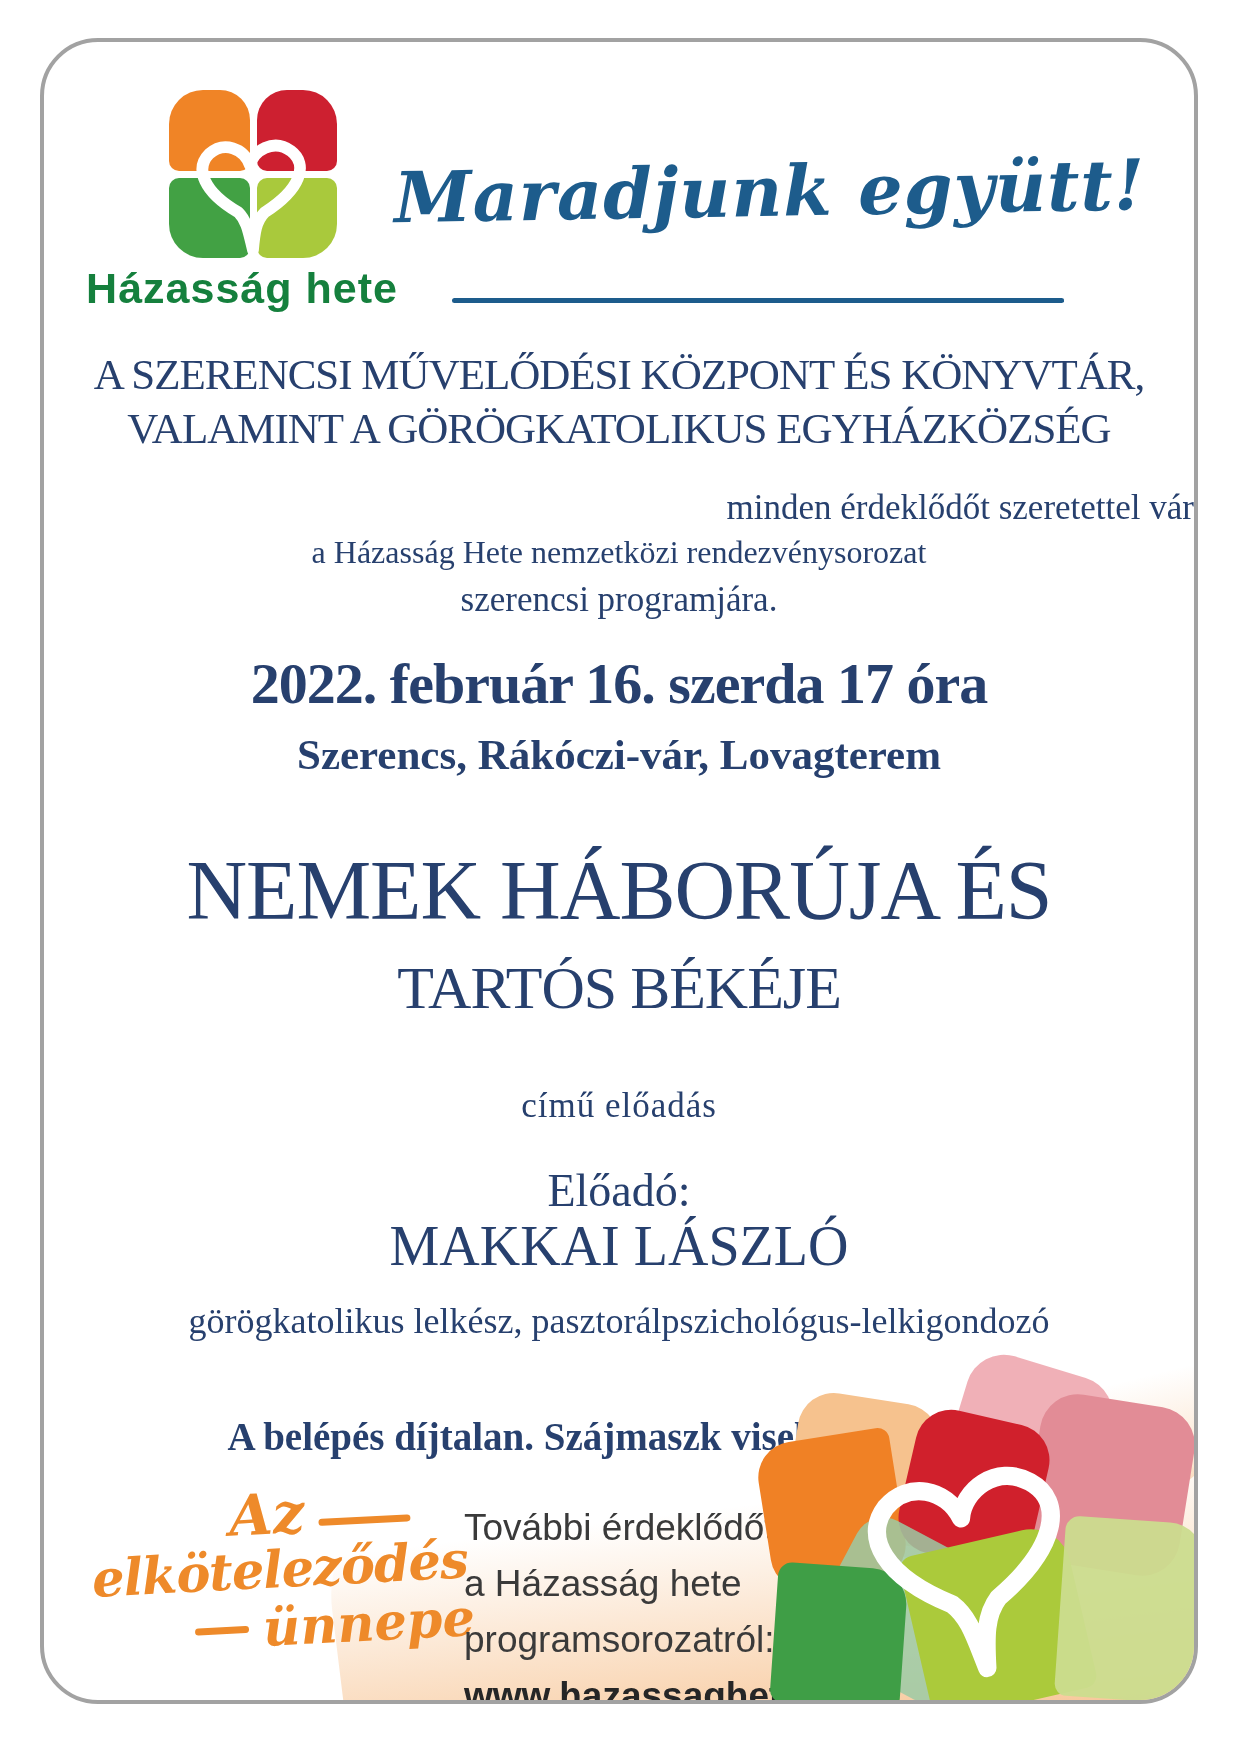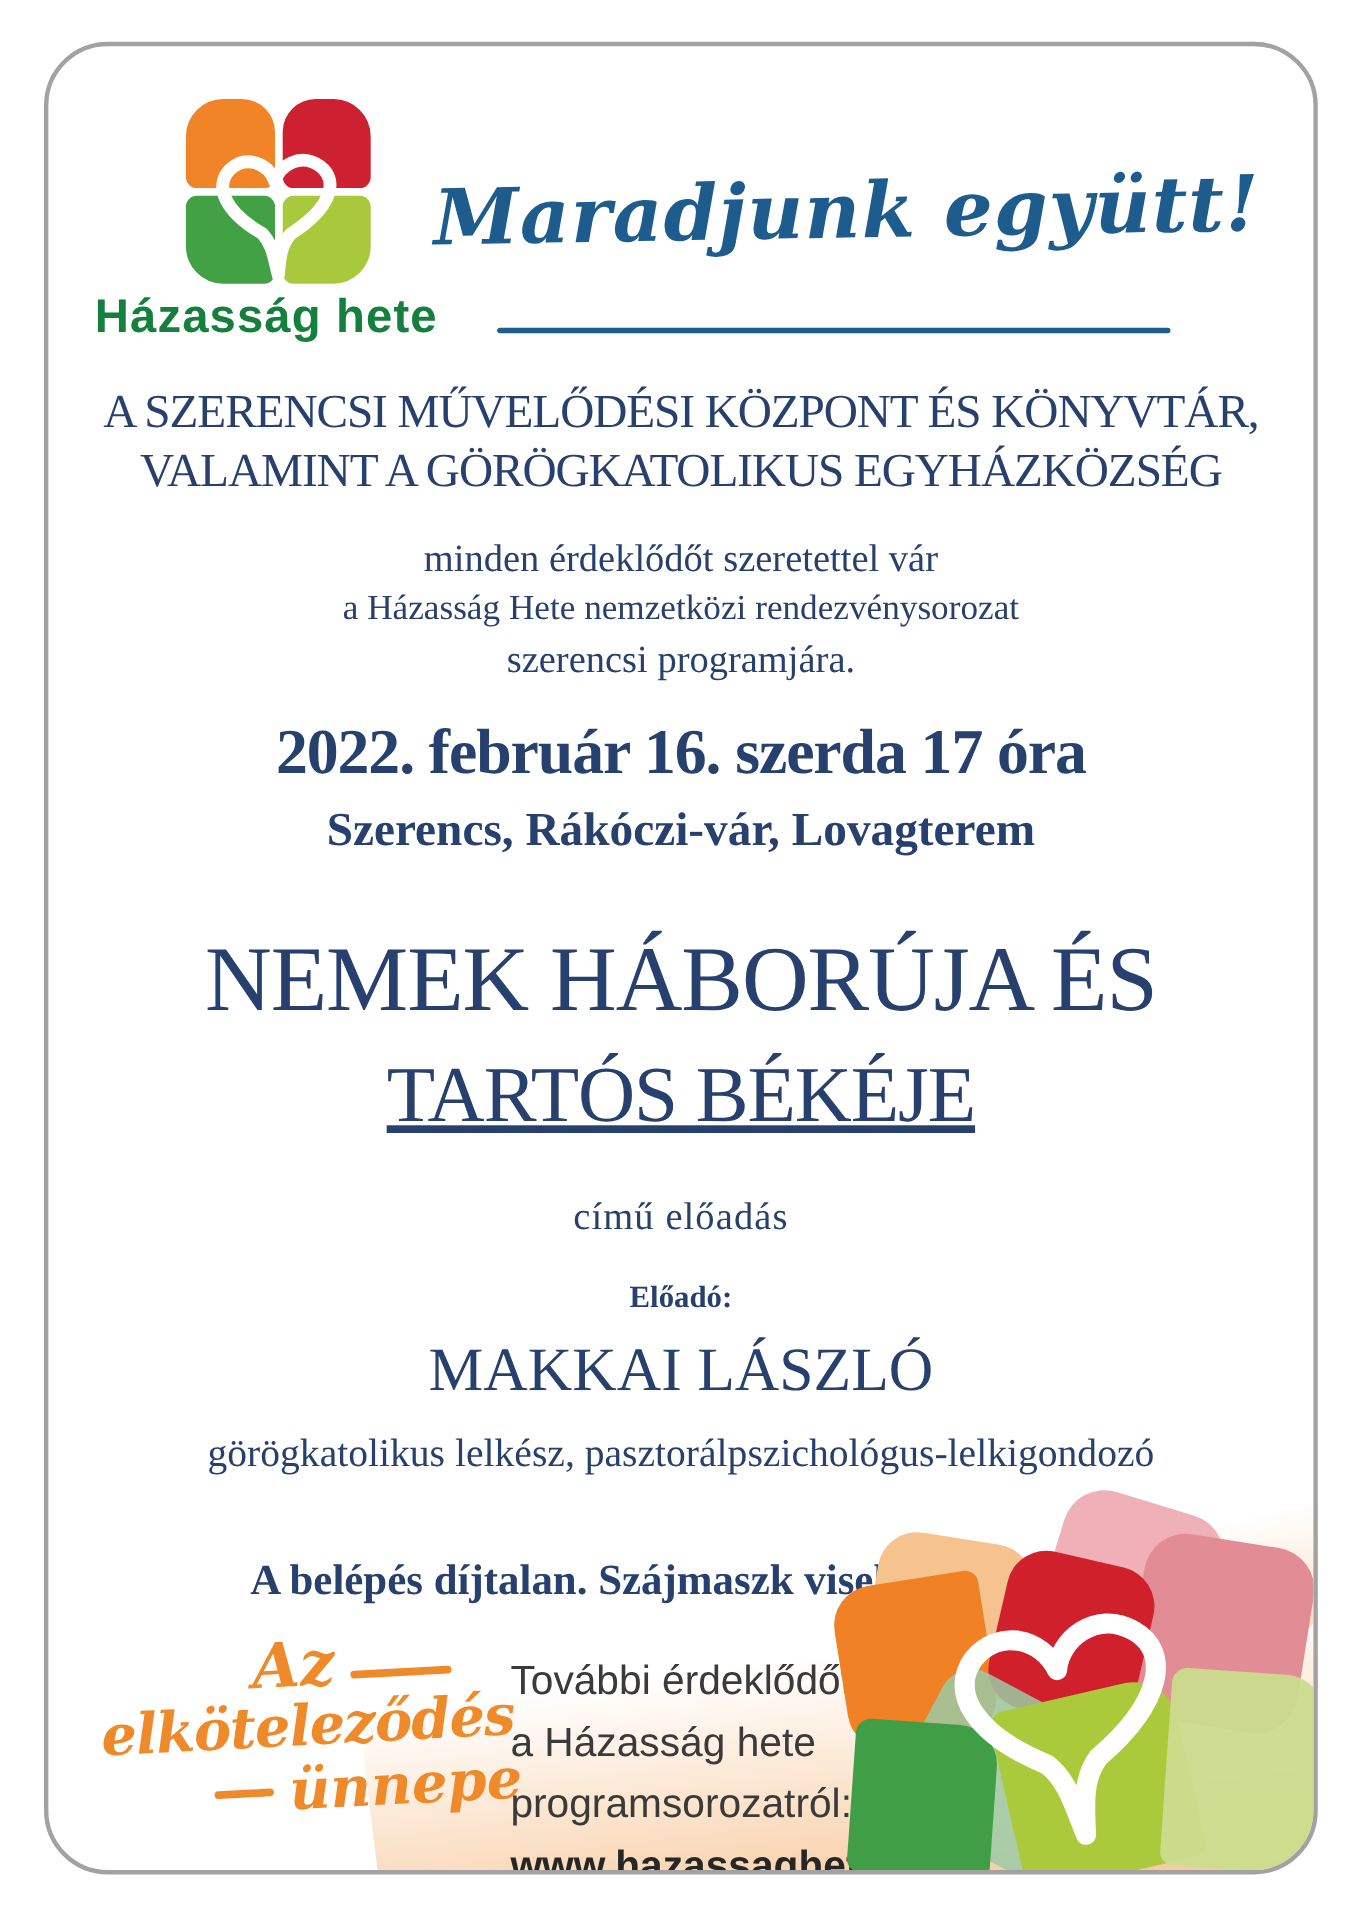--- a/index.html
+++ b/index.html
@@ -32,29 +32,29 @@
   }
   .slogan-underline{
     position:absolute;left:408px;top:256px;width:612px;height:5px;
     background:#1d5c8c;border-radius:3px/60% 40% 40% 60%;
   }
 
   
   .cline{position:absolute;left:0;right:0;text-align:center;color:#27406e;}
   .org1{top:308px;font-size:43px;letter-spacing:-1px;}
   .org2{top:362px;font-size:43px;letter-spacing:-1px;}
-  .inv1{top:446px;font-size:35px;}
+  .inv1{top:446px;font-size:35px;text-align:right;}
   .inv2{top:492px;font-size:32px;}
   .inv3{top:538px;font-size:35px;}
   .date{top:608px;font-size:58px;font-weight:bold;letter-spacing:-1px;}
   .venue{top:688px;font-size:43px;font-weight:bold;}
   .title1{top:800px;font-size:84px;letter-spacing:-1px;}
-  .title2{top:912px;font-size:72px;letter-spacing:-1px;text-decoration:underline;}
+  .title2{top:912px;font-size:60px;letter-spacing:-1px;}
   .suffix{top:1032px;font-size:35px;letter-spacing:1px;margin-top:12px;}
-  .speaker-label{top:1122px;font-size:28px;font-weight:bold;}
+  .speaker-label{top:1122px;font-size:46px;font-weight:normal;}
   .speaker-name{top:1172px;font-size:56px;}
   .speaker-desc{top:1258px;font-size:36px;}
   .notice{top:1372px;font-size:39px;font-weight:bold;}
 
   
   .orange-wash{
     position:absolute;right:-120px;bottom:-60px;width:980px;height:330px;
     background:linear-gradient(to top,rgba(240,146,56,0.55),rgba(240,146,56,0.12) 62%,rgba(240,146,56,0) 80%);
     transform:rotate(-7deg);border-radius:120px 60% 0 0;
   }

